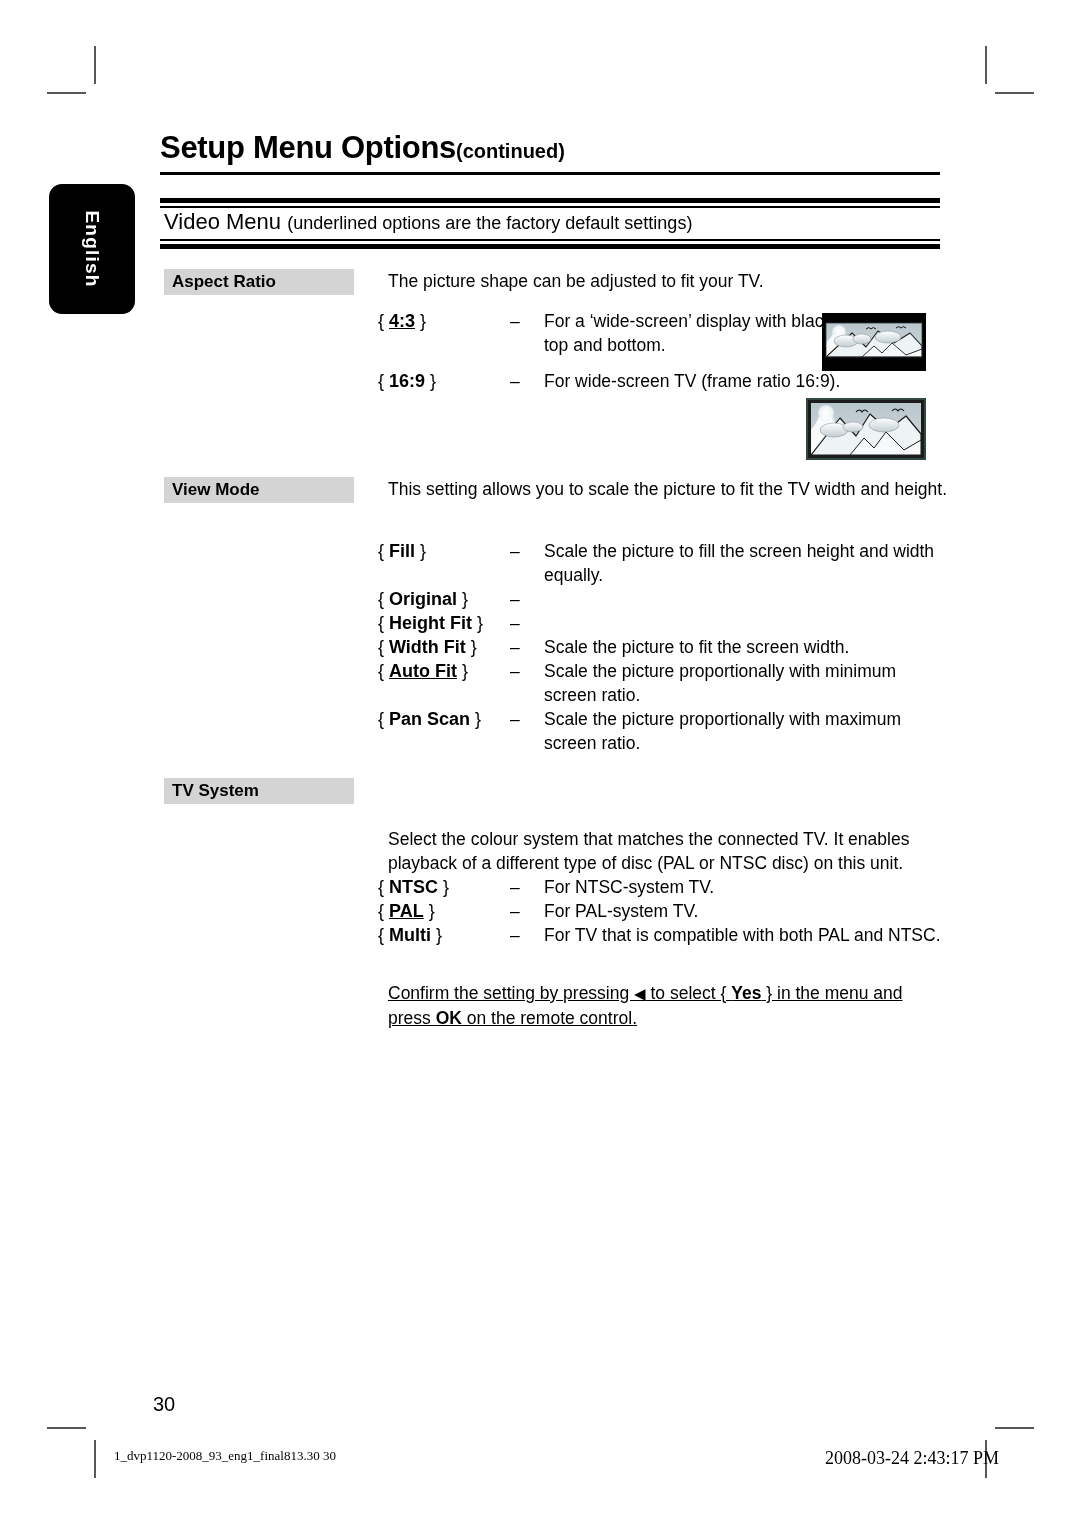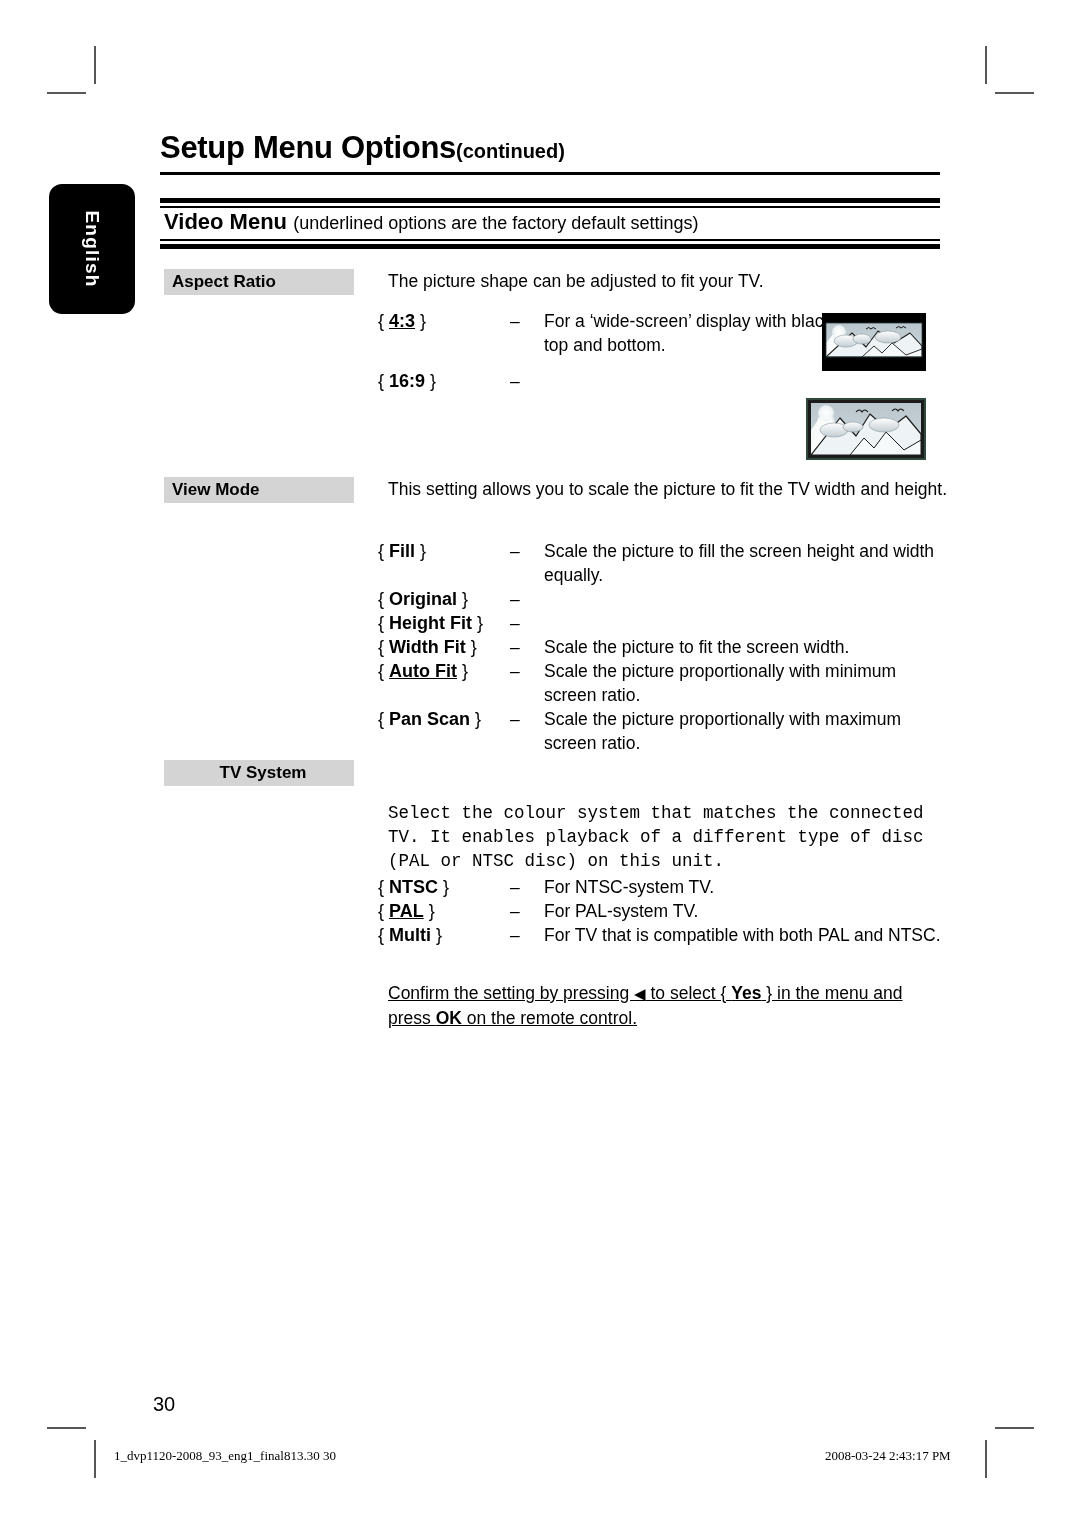--- a/index.html
+++ b/index.html
@@ -80,51 +80,51 @@
   .rule-vm-bot-a  { top: 239px;  height: 2px; }
   .rule-vm-bot-b  { top: 244px;  height: 5px; }
 
   .video-menu {
     position: absolute;
     left: 4px;
     top: 209px;
     font-size: 22px;
     white-space: nowrap;
   }
-  .video-menu .vm-strong { font-weight: bold; }
+  .video-menu .vm-strong { font-weight: normal; }
   .video-menu .vm-note   { font-size: 18px; font-weight: normal; }
 
   
   .chip {
     position: absolute;
     left: 4px;
     width: 190px;
     height: 26px;
     background: #d4d4d4;
     font-size: 17px;
     font-weight: bold;
     line-height: 26px;
     padding-left: 8px;
     box-sizing: border-box;
   }
   .chip-aspect { top: 269px; }
   .chip-view   { top: 477px; }
-  .chip-tv     { top: 760px; text-align: center; }
+  .chip-tv     { top: 778px; }
 
   
   .body-text {
     position: absolute;
     left: 228px;
     font-size: 17.5px;
     line-height: 24px;
     width: 560px;
   }
   .bt-aspect { top: 269px; }
   .bt-view   { top: 477px; }
-  .bt-tv     { top: 801px; font-family: Liberation Mono, monospace; }
+  .bt-tv     { top: 827px; }
   .bt-confirm{ top: 981px; width: 560px; text-decoration: underline; }
 
   
   .opt-list { position: absolute; left: 218px; width: 570px; }
   .ol-aspect { top: 309px; }
   .ol-view   { top: 539px; }
   .ol-tv     { top: 875px; }
 
   .opt-row {
     display: flex;
@@ -172,21 +172,21 @@
     left: 114px;
     top: 1448px;
     font-size: 13px;
     font-family: "Liberation Serif", serif;
     white-space: nowrap;
   }
   .footer-right {
     position: absolute;
     left: 825px;
     top: 1448px;
-    font-size: 13px;
+    font-size: 18px;
     font-family: "Liberation Serif", serif;
     white-space: nowrap;
   }
   .tri-left { font-size: 15px; }
 </style>
 </head>
 <body>
 
 <div class="crop-mark cm-tl-v"></div>
 <div class="crop-mark cm-tl-h"></div>
@@ -235,20 +235,21 @@
 
     <div class="gap-sm"></div>
 
     <div class="opt-row">
       <div class="opt-token">
         <span>{</span>
         <b>16:9</b>
         <span>}</span>
       </div>
       <div class="opt-dash">–</div>
+      <div class="opt-desc">For wide-screen TV (frame ratio 16:9).</div>
     </div>
   </div>
 
   <div class="chip chip-view">View Mode</div>
   <div class="body-text bt-view">This setting allows you to scale the picture to fit the TV width and height.</div>
 
   <div class="opt-list ol-view">
     <div class="opt-row">
       <div class="opt-token">
         <span>{</span>

